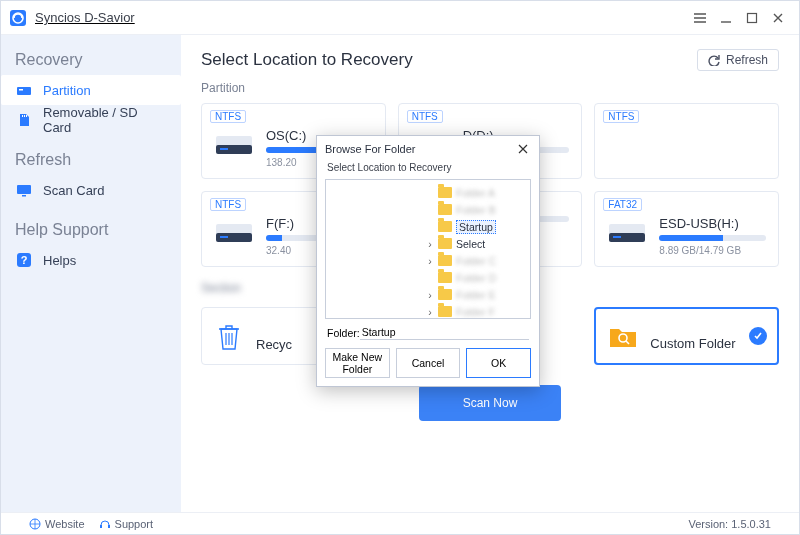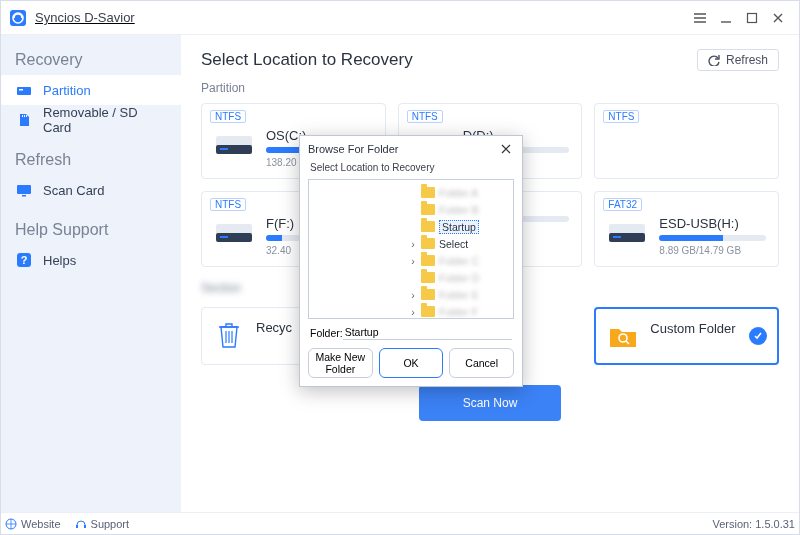--- a/index.html
+++ b/index.html
@@ -32,50 +32,50 @@
 .card .drive-icon { width: 40px; height: 30px; flex-shrink: 0; }
 .card .info { flex: 1; }
 .card .name { font-size: 13px; color: #2b3240; margin-bottom: 4px; }
 .card .bar { height: 6px; background: #e4e9f2; border-radius: 3px; overflow: hidden; margin-bottom: 4px; }
 .card .fill { height: 100%; background: #2b7bff; }
 .card .cap { font-size: 10px; color: #8a91a0; }
 
 .section-title.blurred { filter: blur(3px); }
 
 .special-row { display: grid; grid-template-columns: repeat(3, 1fr); gap: 12px; margin-top: 12px; }
-.special { border: 1px solid #e4e9f2; border-radius: 4px; padding: 12px; display: flex; align-items: flex-start; gap: 12px; cursor: pointer; position: relative; }
+.special { border: 1px solid #e4e9f2; border-radius: 4px; padding: 12px; display: flex; align-items: flex-end; gap: 12px; cursor: pointer; position: relative; }
 .special.selected { border: 2px solid #2b7bff; }
 .special .special-icon { width: 30px; height: 30px; display: flex; align-items: center; justify-content: center; }
 .special .label { font-size: 13px; color: #2b3240; }
 .special .check { position: absolute; right: 10px; top: 50%; transform: translateY(-50%); width: 18px; height: 18px; background: #2b7bff; border-radius: 50%; display: flex; align-items: center; justify-content: center; }
 
 .scan-row { display: flex; justify-content: center; margin-top: 20px; }
 .scan-btn { background: #3b82f6; color: #fff; border: none; padding: 11px 44px; font-size: 12px; border-radius: 4px; cursor: pointer; font-weight: 500; }
 
-.status-bar { height: 22px; border-top: 1px solid #eceff5; display: flex; align-items: center; padding: 0 4px; font-size: 11px; color: #5a6275; gap: 14px; }
+.status-bar { height: 22px; border-top: 1px solid #eceff5; display: flex; align-items: center; padding: 0 28px; font-size: 11px; color: #5a6275; gap: 14px; }
 .status-bar .sb-link { display: flex; align-items: center; gap: 4px; cursor: pointer; }
 .status-bar .spacer { flex: 1; }
 
 
-.dialog { position: absolute; left: 298px; top: 134px; width: 224px; background: #fff; border: 1px solid #bfc6d4; box-shadow: 0 4px 18px rgba(0,0,0,0.25); z-index: 10; }
+.dialog { position: absolute; left: 315px; top: 134px; width: 224px; background: #fff; border: 1px solid #bfc6d4; box-shadow: 0 4px 18px rgba(0,0,0,0.25); z-index: 10; }
 .dialog .dlg-title { display: flex; align-items: center; justify-content: space-between; padding: 5px 8px; font-size: 11px; color: #2b3240; }
 .dialog .close { width: 16px; height: 16px; cursor: pointer; display: flex; align-items: center; justify-content: center; }
 .dialog .dlg-sub { font-size: 10px; color: #3a3f4a; padding: 0 10px 6px 10px; }
 .dialog .tree-wrap { border: 1px solid #c7cedb; margin: 0 8px; height: 140px; overflow: hidden; background: #fff; position: relative; }
 .dialog .tree { font-size: 10.5px; color: #2b3240; padding-left: 100px; padding-top: 4px; }
 .dialog .tree .node { display: flex; align-items: center; gap: 4px; height: 17px; }
 .dialog .tree .node .expander { width: 8px; text-align: center; color: #666; }
 .dialog .tree .node .folder-glyph { width: 14px; height: 11px; background: #f7c948; border-radius: 1px; position: relative; }
 .dialog .tree .node .folder-glyph::before { content: ""; position: absolute; top: -3px; left: 0; width: 6px; height: 3px; background: #f7c948; border-radius: 1px 1px 0 0; }
 .dialog .tree .node.sel .name-text { border: 1px dotted #2b7bff; background: #eaf2ff; padding: 0 2px; }
 .dialog .tree .node.blur .name-text { filter: blur(2px); color: #bbb; }
 .dialog .folder-row { display: flex; align-items: center; gap: 0; padding: 6px 10px 4px 10px; font-size: 10.5px; }
 .dialog .folder-row .folder-input { flex: 1; border-bottom: 1px solid #c7cedb; padding: 1px 2px; }
 .dialog .btn-row { display: flex; gap: 6px; padding: 4px 8px 8px 8px; }
-.dialog .dlg-btn { flex: 1; border: 1px solid #c7cedb; background: #fff; font-size: 10.5px; padding: 2px 0; cursor: pointer; border-radius: 6px; }
+.dialog .dlg-btn { flex: 1; border: 1px solid #c7cedb; background: #fff; font-size: 10.5px; padding: 2px 0; cursor: pointer; border-radius: 0; }
 .dialog .dlg-btn.primary { border-color: #2b7bff; }
 
 .drive-svg-body { fill: #2f3d57; }
 .drive-svg-top { fill: #e4e9f2; }
 .drive-svg-led { fill: #2b7bff; }
 </style>
 </head>
 <body>
 
 <div class="title-bar">
@@ -376,16 +376,16 @@
           <span class="name-text">Folder F</span>
         </div>
     </div>
   </div>
   <div class="folder-row">
     <span>Folder:</span>
     <span class="folder-input">Startup</span>
   </div>
   <div class="btn-row">
     <button class="dlg-btn">Make New Folder</button>
+    <button class="dlg-btn">Cancel</button>
     <button class="dlg-btn primary">OK</button>
-    <button class="dlg-btn">Cancel</button>
   </div>
 </div>
 
 </body></html>

